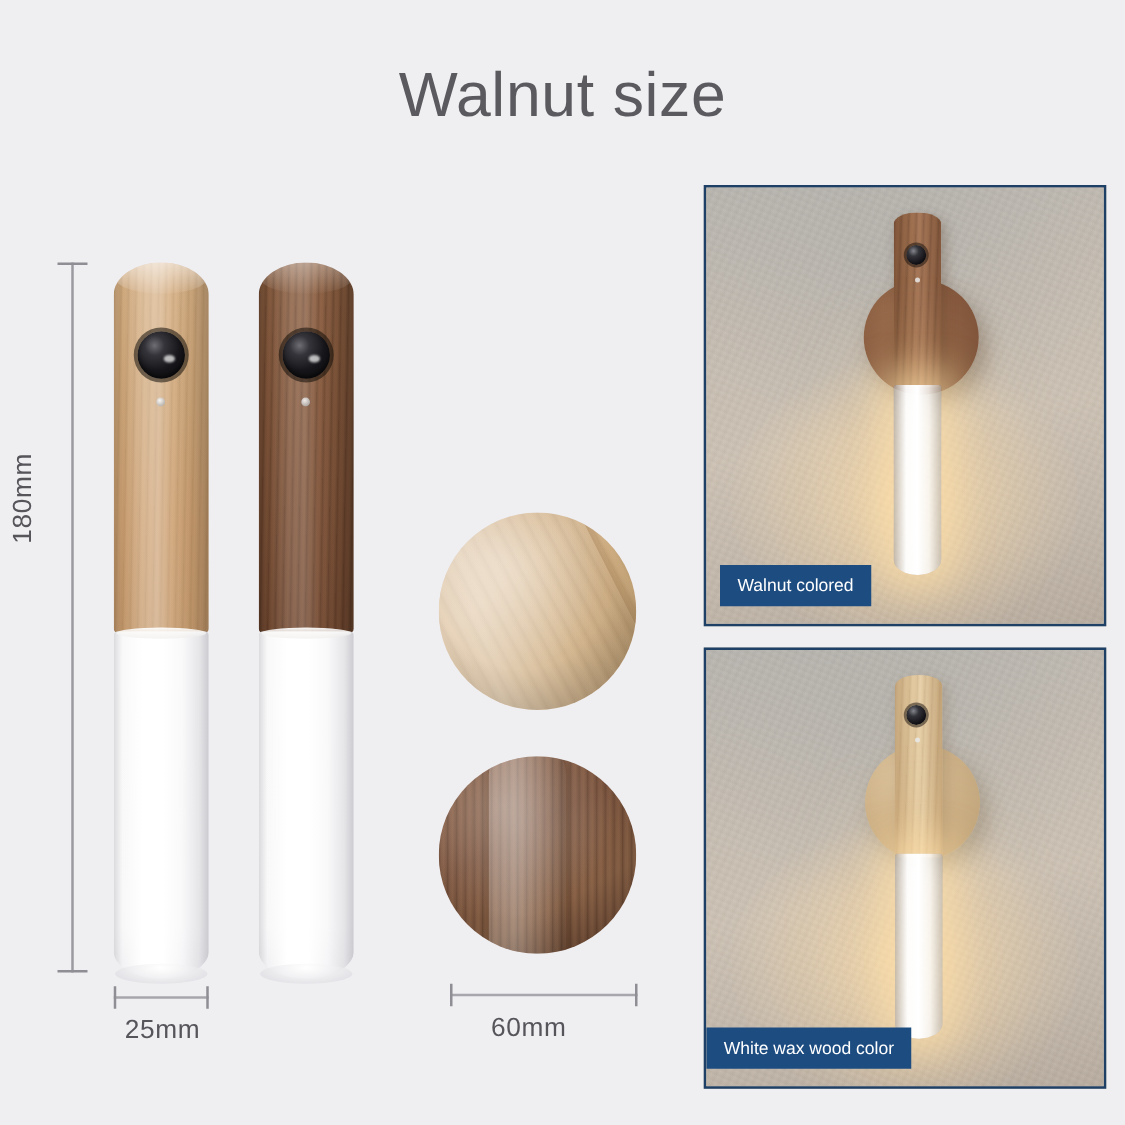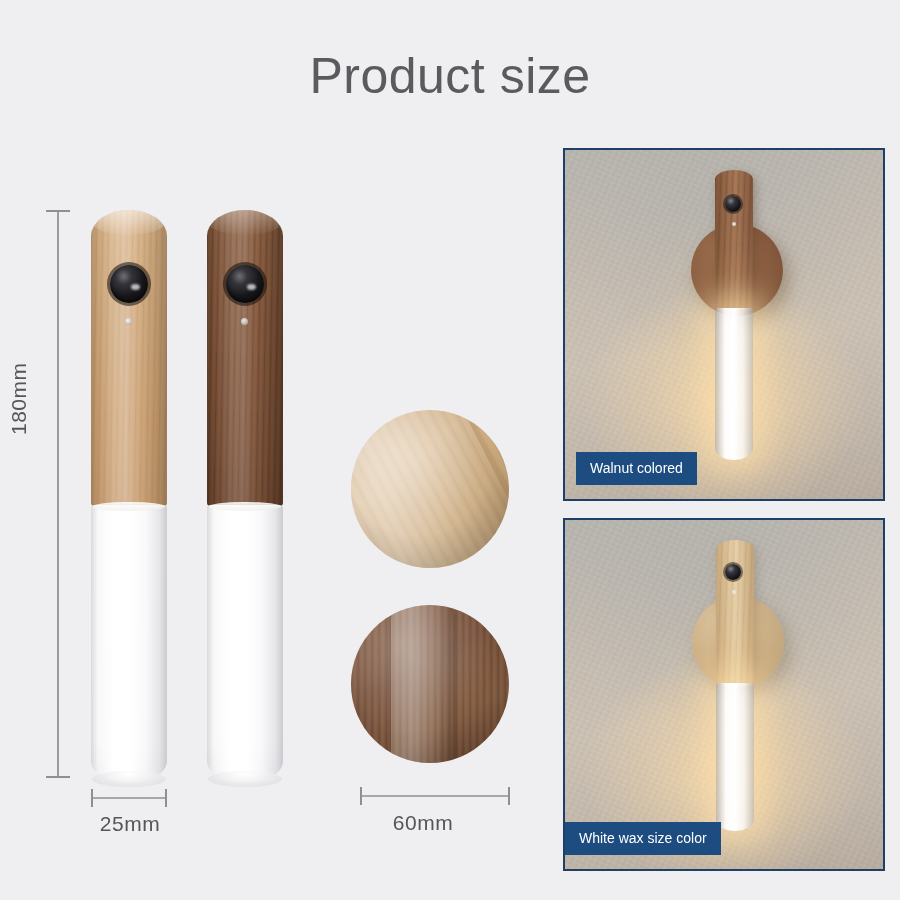--- a/index.html
+++ b/index.html
@@ -397,21 +397,21 @@
     white-space: nowrap;
   }
   #badge-walnut { left: 11px; bottom: 14px; }
   #badge-white  { left: 0px;  bottom: 14px; }
 </style>
 </head>
 <body>
 
 <div class="page">
 
-  <div class="page-title">Product size</div>
+  <div class="page-title">Walnut size</div>
 
   <div class="dim-v">
     <div class="dim-v-tick top"></div>
     <div class="dim-v-tick bot"></div>
   </div>
   <div class="dim-v-label">180mm</div>
 
   <div class="lamp" id="lamp-light">
     <div class="lamp-wood">
       <div class="lamp-top-ellipse"></div>
@@ -461,16 +461,16 @@
     <div class="photo-badge" id="badge-walnut">Walnut colored</div>
   </div>
 
   <div class="photo" id="photo-white">
     <div class="photo-wall"></div>
     <div class="mount"></div>
     <div class="mount-stick"></div>
     <div class="mount-tube"></div>
     <div class="mount-sensor"></div>
     <div class="mount-led"></div>
-    <div class="photo-badge" id="badge-white">White wax size color</div>
+    <div class="photo-badge" id="badge-white">White wax wood color</div>
   </div>
 
 </div>
 
 </body></html>

